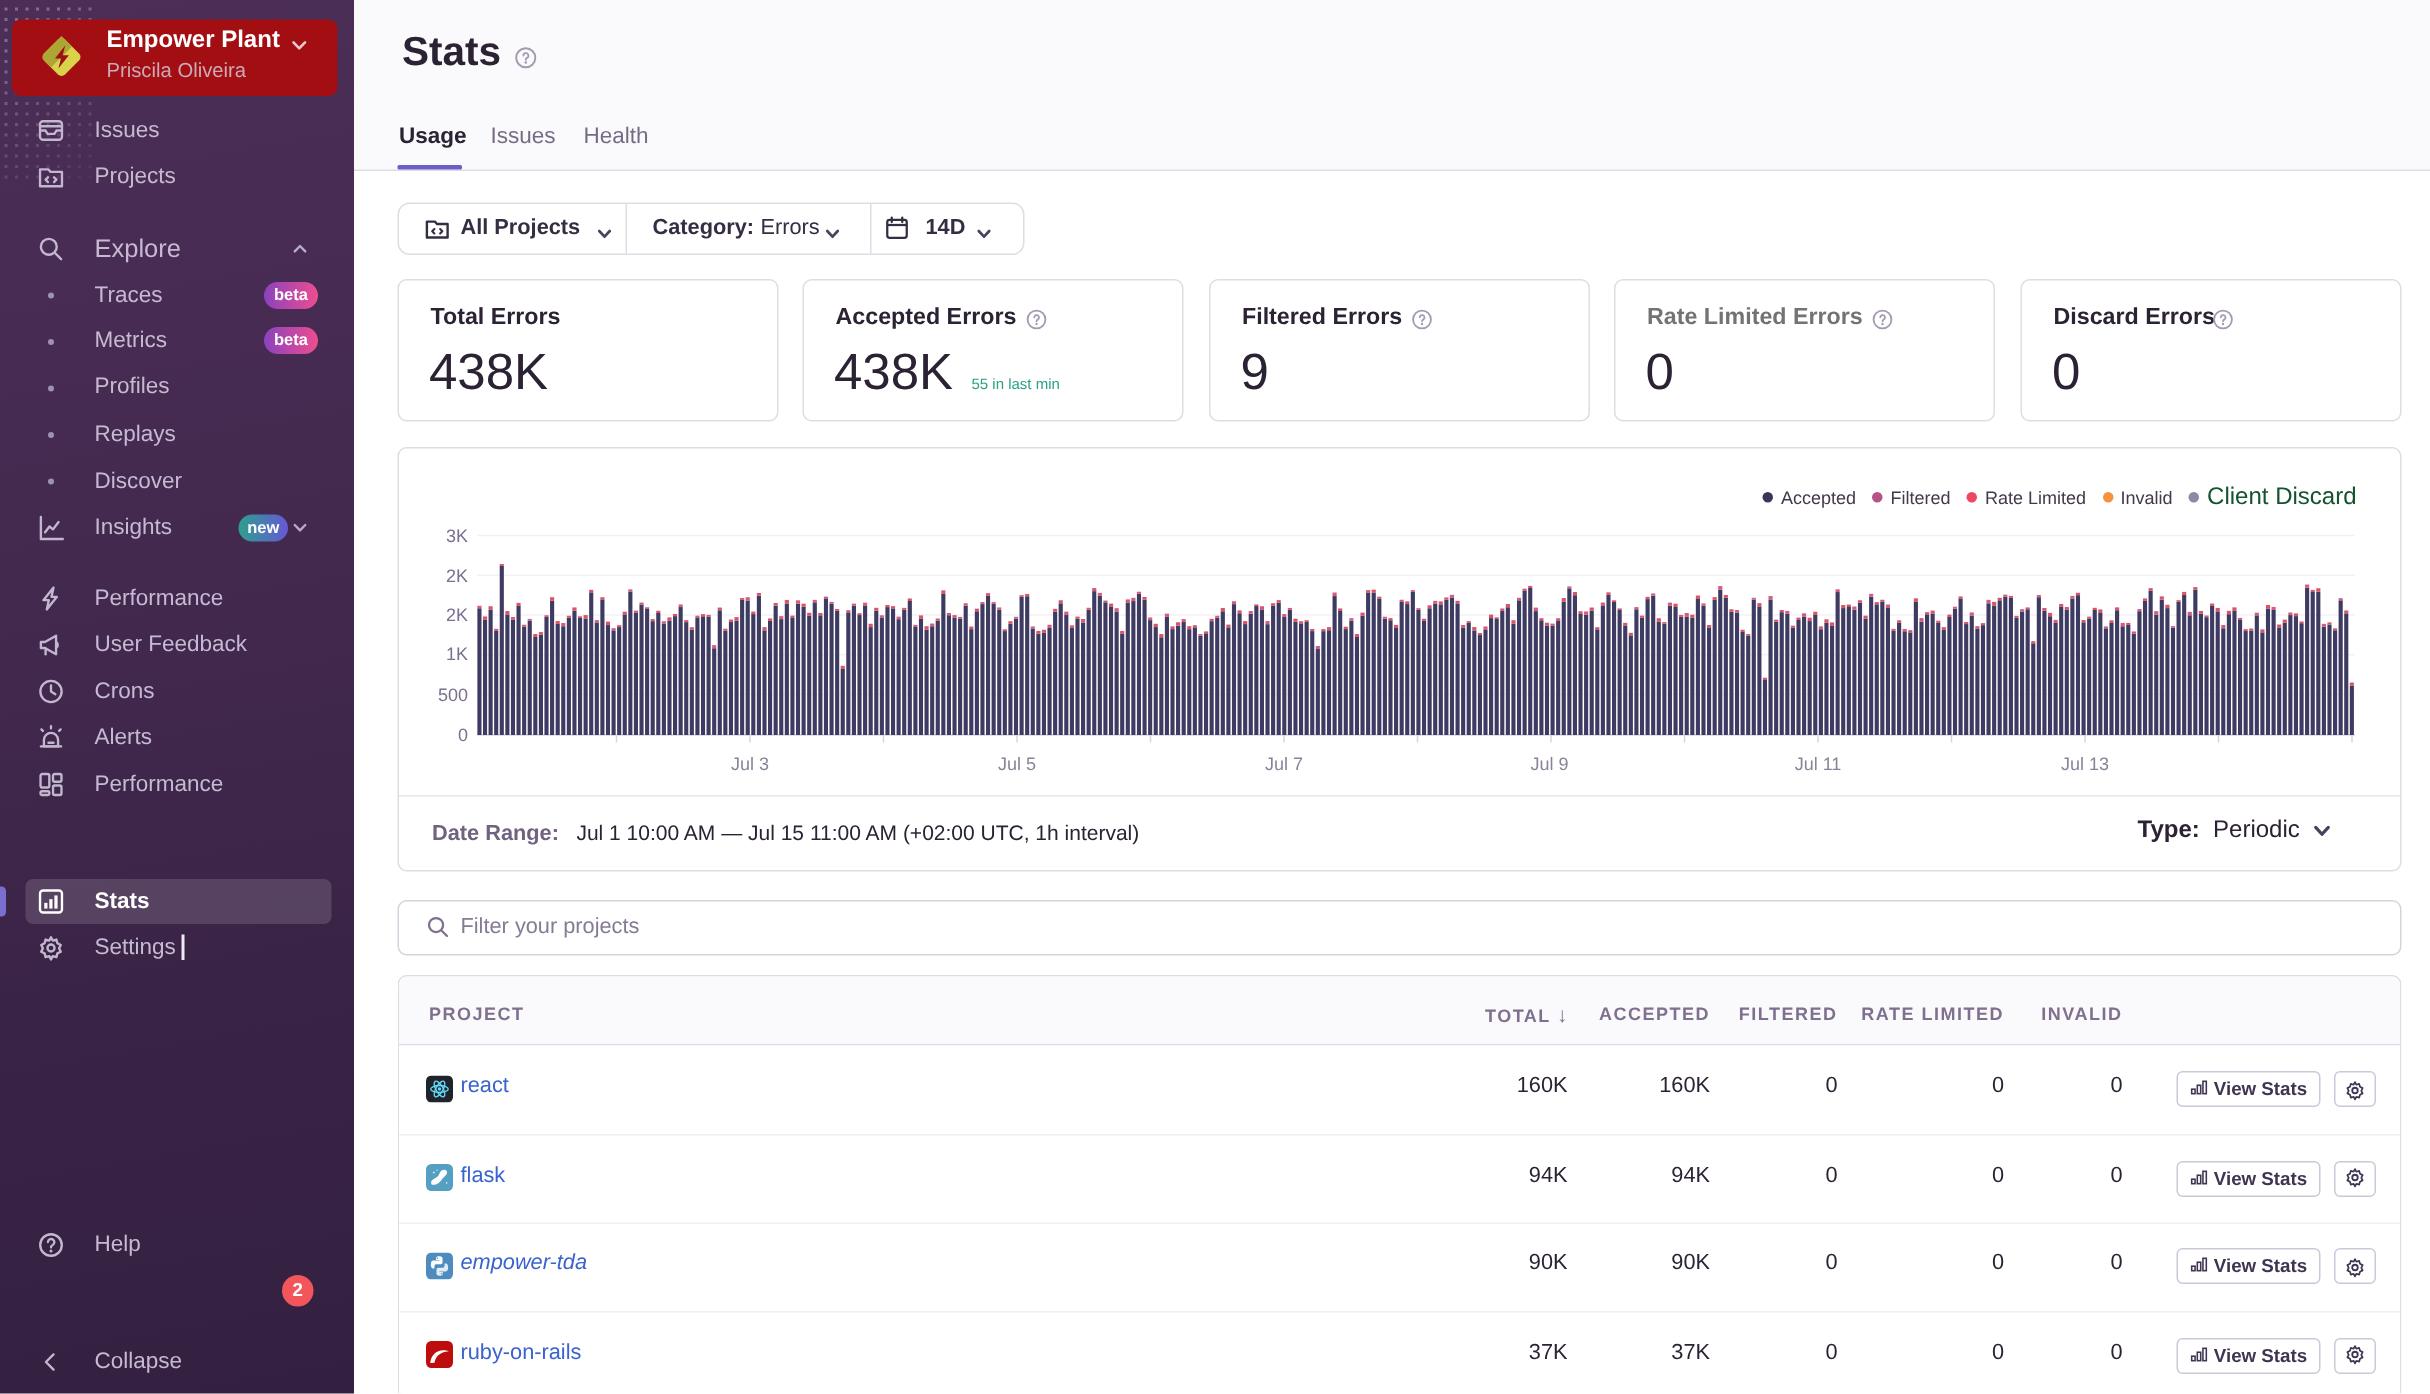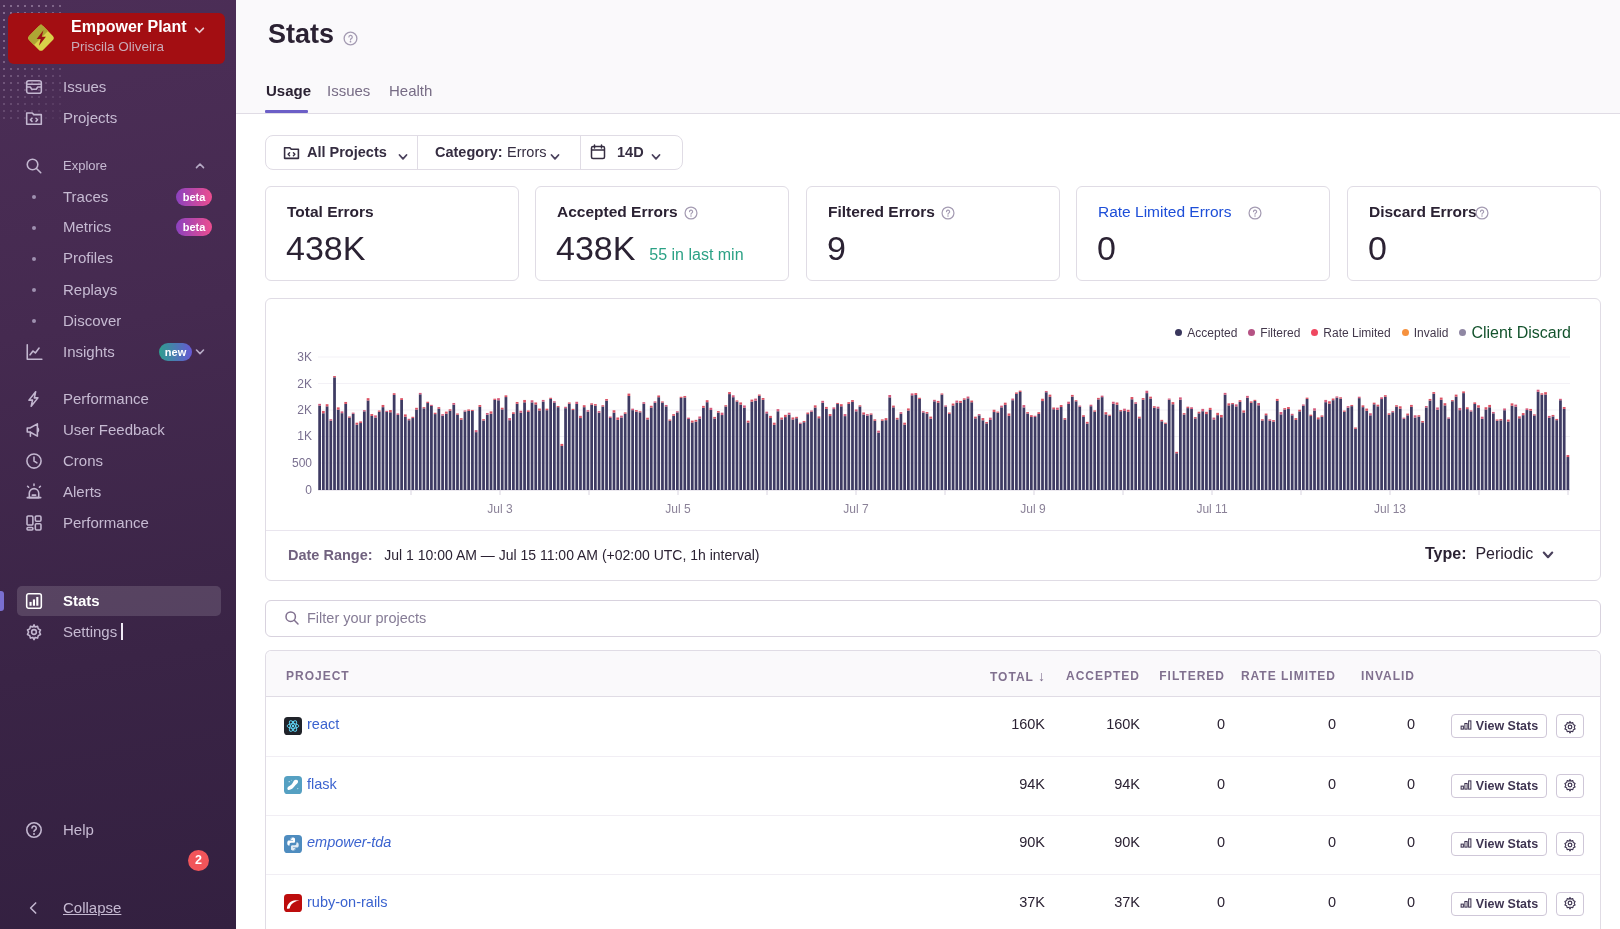--- a/index.html
+++ b/index.html
@@ -44,36 +44,36 @@
   </svg>
 <div style="position:absolute;left:617px;top:135px;height:35px;line-height:35px;font-size:14.5px;font-weight:700;color:#352d41;">14D</div>
 <div style="position:absolute;left:651px;top:147px;"><svg width="10" height="10" viewBox="0 0 10 10" style="vertical-align:middle">
       <path d="M1.5 3 L5 6.8 L8.5 3" fill="none" stroke="#4a415c" stroke-width="1.8" stroke-linecap="round" stroke-linejoin="round"></path>
     </svg></div>
 <div style="position:absolute;left:265px;top:186px;width:254px;height:95px;background:#fff;border:1px solid #e0dce5;border-radius:6px;box-sizing:border-box;"></div>
 <div style="position:absolute;left:287px;top:202.5px;font-size:15.5px;font-weight:700;color:#2b2233;">Total Errors</div>
 <div style="position:absolute;left:286px;top:229px;font-size:34px;color:#2b2233;">438K</div>
 <div style="position:absolute;left:535px;top:186px;width:254px;height:95px;background:#fff;border:1px solid #e0dce5;border-radius:6px;box-sizing:border-box;"></div>
 <div style="position:absolute;left:557px;top:202.5px;font-size:15.5px;font-weight:700;color:#2b2233;">Accepted Errors</div>
-<div style="position:absolute;left:556px;top:229px;font-size:34px;color:#2b2233;">438K <span style="font-size:16px;color:#2ba185;font-weight:400;">&nbsp;55 in last min</span></div>
+<div style="position:absolute;left:556px;top:229px;font-size:34px;color:#2b2233;">438K <span style="font-size:10px;color:#2ba185;font-weight:400;">&nbsp;55 in last min</span></div>
 <svg style="position:absolute;left:684px;top:206px" width="14" height="14" viewBox="0 0 16 16">
     <circle cx="8" cy="8" r="6.8" fill="none" stroke="#a49bb2" stroke-width="1.4"></circle>
     <path d="M6.3 6.4 a1.8 1.8 0 1 1 2.6 1.7 c-.6.3-.9.6-.9 1.3" fill="none" stroke="#a49bb2" stroke-width="1.3" stroke-linecap="round"></path>
     <circle cx="8" cy="11.4" r=".9" fill="#a49bb2"></circle>
   </svg>
 <div style="position:absolute;left:806px;top:186px;width:254px;height:95px;background:#fff;border:1px solid #e0dce5;border-radius:6px;box-sizing:border-box;"></div>
 <div style="position:absolute;left:828px;top:202.5px;font-size:15.5px;font-weight:700;color:#2b2233;">Filtered Errors</div>
 <div style="position:absolute;left:827px;top:229px;font-size:34px;color:#2b2233;">9</div>
 <svg style="position:absolute;left:941px;top:206px" width="14" height="14" viewBox="0 0 16 16">
     <circle cx="8" cy="8" r="6.8" fill="none" stroke="#a49bb2" stroke-width="1.4"></circle>
     <path d="M6.3 6.4 a1.8 1.8 0 1 1 2.6 1.7 c-.6.3-.9.6-.9 1.3" fill="none" stroke="#a49bb2" stroke-width="1.3" stroke-linecap="round"></path>
     <circle cx="8" cy="11.4" r=".9" fill="#a49bb2"></circle>
   </svg>
 <div style="position:absolute;left:1076px;top:186px;width:254px;height:95px;background:#fff;border:1px solid #e0dce5;border-radius:6px;box-sizing:border-box;"></div>
-<div style="position:absolute;left:1098px;top:202.5px;font-size:15.5px;font-weight:400;color:#1d4ed8;">Rate Limited Errors</div>
+<div style="position:absolute;left:1098px;top:202.5px;font-size:15.5px;font-weight:700;color:#737373;">Rate Limited Errors</div>
 <div style="position:absolute;left:1097px;top:229px;font-size:34px;color:#2b2233;">0</div>
 <svg style="position:absolute;left:1248px;top:206px" width="14" height="14" viewBox="0 0 16 16">
     <circle cx="8" cy="8" r="6.8" fill="none" stroke="#a49bb2" stroke-width="1.4"></circle>
     <path d="M6.3 6.4 a1.8 1.8 0 1 1 2.6 1.7 c-.6.3-.9.6-.9 1.3" fill="none" stroke="#a49bb2" stroke-width="1.3" stroke-linecap="round"></path>
     <circle cx="8" cy="11.4" r=".9" fill="#a49bb2"></circle>
   </svg>
 <div style="position:absolute;left:1347px;top:186px;width:254px;height:95px;background:#fff;border:1px solid #e0dce5;border-radius:6px;box-sizing:border-box;"></div>
 <div style="position:absolute;left:1369px;top:202.5px;font-size:15.5px;font-weight:700;color:#2b2233;">Discard Errors</div>
 <div style="position:absolute;left:1368px;top:229px;font-size:34px;color:#2b2233;">0</div>
 <svg style="position:absolute;left:1475px;top:206px" width="14" height="14" viewBox="0 0 16 16">
@@ -1098,21 +1098,21 @@
           <path d="M1.5 3.5h5l1.3 1.5h6.7v8.5h-13z" fill="none" stroke="#c3b7d0" stroke-width="1.4" stroke-linecap="round" stroke-linejoin="round"></path>
           <path d="M6.2 8.2 4.8 9.6l1.4 1.4M9.8 8.2l1.4 1.4-1.4 1.4" fill="none" stroke="#c3b7d0" stroke-width="1.4" stroke-linecap="round" stroke-linejoin="round"></path>
         </svg></div>
       <div style="position:absolute;left:63px;top:0;height:30px;line-height:30px;font-size:15px;font-weight:400;color:#c6bad2;">Projects</div>
     </div>
     <div style="position:absolute;left:0;top:150.5px;width:236px;height:30px;">
       <div style="position:absolute;left:25px;top:6px;"><svg width="18" height="18" viewBox="0 0 16 16">
           <circle cx="6.7" cy="6.7" r="4.7" fill="none" stroke="#c3b7d0" stroke-width="1.4" stroke-linecap="round" stroke-linejoin="round"></circle>
           <path d="M10.2 10.2 L14 14" fill="none" stroke="#c3b7d0" stroke-width="1.4" stroke-linecap="round" stroke-linejoin="round"></path>
         </svg></div>
-      <div style="position:absolute;left:63px;top:0;height:30px;line-height:30px;font-size:13px;font-weight:400;color:#c6bad2;">Explore</div>
+      <div style="position:absolute;left:63px;top:0;height:30px;line-height:30px;font-size:17px;font-weight:400;color:#c6bad2;">Explore</div>
       <svg style="position:absolute;left:195px;top:10px" width="10" height="10" viewBox="0 0 10 10">
         <path d="M1.5 6.6 5 3 8.5 6.6" fill="none" stroke="#b7abc6" stroke-width="1.6" stroke-linecap="round" stroke-linejoin="round"></path>
       </svg>
     </div>
     <div style="position:absolute;left:0;top:181.5px;width:236px;height:30px;">
       <div style="position:absolute;left:32px;top:13.5px;width:4px;height:4px;border-radius:50%;background:#9f91b0;"></div>
       <div style="position:absolute;left:63px;top:0;height:30px;line-height:30px;font-size:15px;font-weight:400;color:#c6bad2;">Traces</div>
       <div style="position:absolute;left:176px;top:6px;width:36px;height:18px;border-radius:9px;background:linear-gradient(90deg,#8b42bf,#ed4d8f);color:#fff;font-size:11px;font-weight:700;text-align:center;line-height:18px;">beta</div>
     </div>
     <div style="position:absolute;left:0;top:212.0px;width:236px;height:30px;">
@@ -1205,14 +1205,14 @@
           <path d="M6.2 6.2a1.9 1.9 0 1 1 2.8 1.8c-.6.3-1 .7-1 1.4" fill="none" stroke="#c3b7d0" stroke-width="1.4" stroke-linecap="round" stroke-linejoin="round"></path>
           <circle cx="8" cy="11.6" r=".9" fill="#c3b7d0"></circle>
         </svg></div>
       <div style="position:absolute;left:63px;top:0;height:30px;line-height:30px;font-size:15px;font-weight:400;color:#c6bad2;">Help</div>
     </div>
     <div style="position:absolute;left:188px;top:850px;width:21px;height:21px;border-radius:50%;background:#f2555a;color:#fff;font-size:12.5px;font-weight:700;text-align:center;line-height:21px;">2</div>
     <div style="position:absolute;left:0;top:892.5px;width:236px;height:30px;">
       <div style="position:absolute;left:25px;top:6px;"><svg width="18" height="18" viewBox="0 0 16 16">
           <path d="M9.5 3.5 5 8l4.5 4.5" fill="none" stroke="#c3b7d0" stroke-width="1.4" stroke-linecap="round" stroke-linejoin="round"></path>
         </svg></div>
-      <div style="position:absolute;left:63px;top:0;height:30px;line-height:30px;font-size:15px;font-weight:400;color:#c6bad2;text-decoration:underline;">Collapse</div>
+      <div style="position:absolute;left:63px;top:0;height:30px;line-height:30px;font-size:15px;font-weight:400;color:#c6bad2;">Collapse</div>
     </div>
   </div>
 </body></html>

